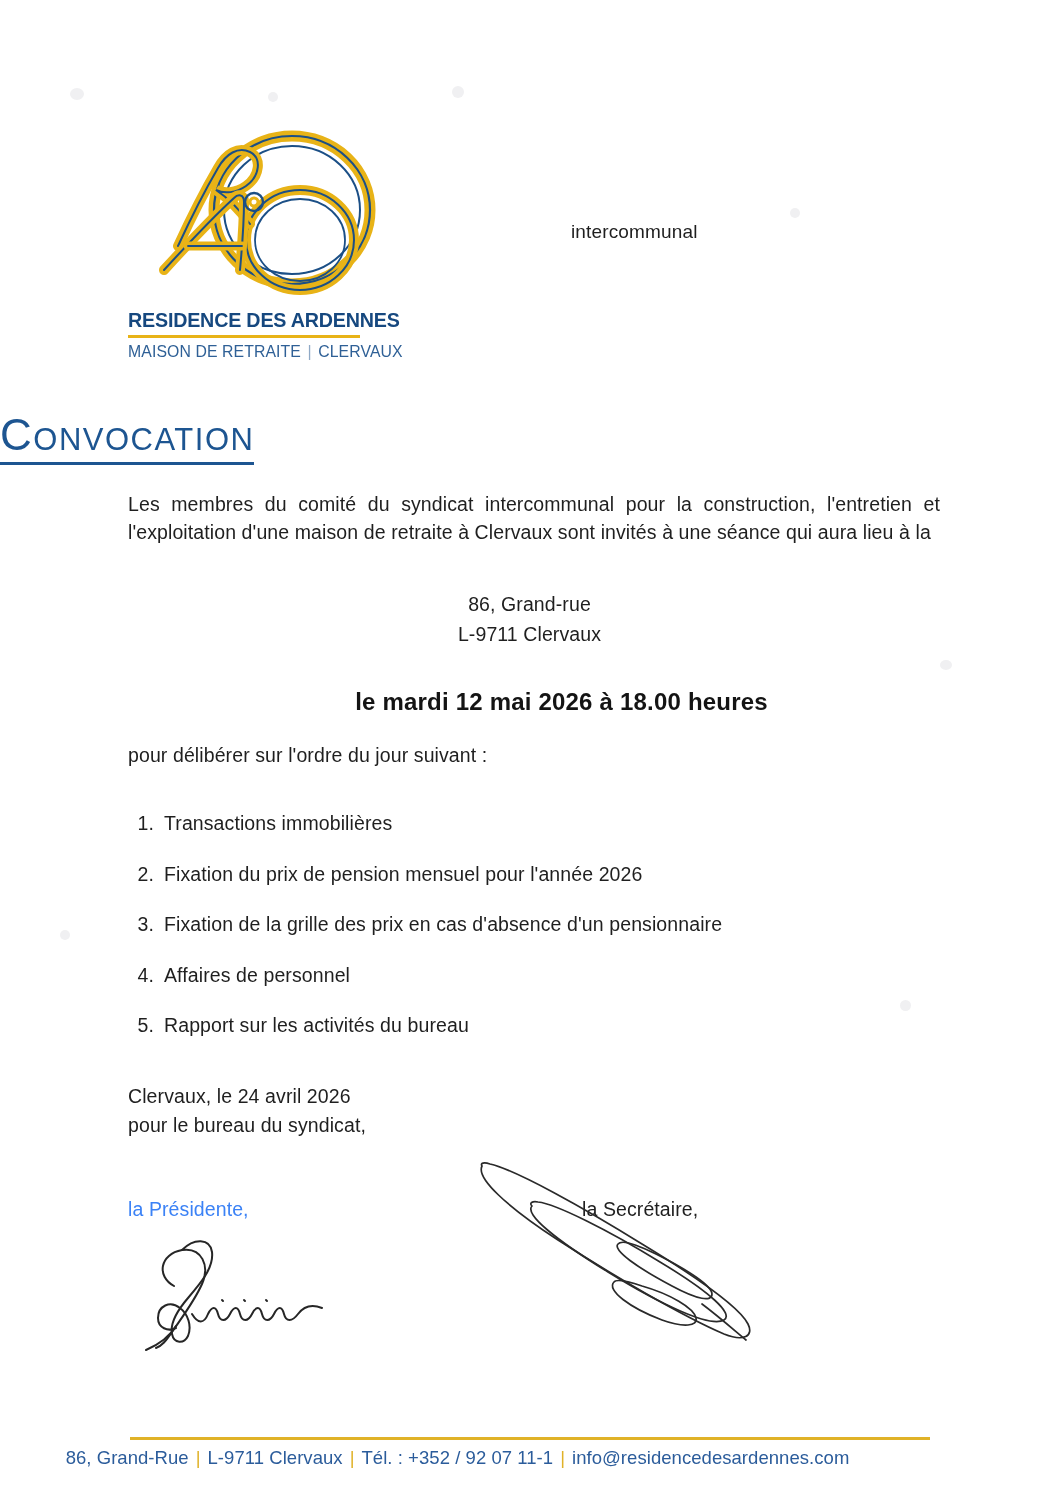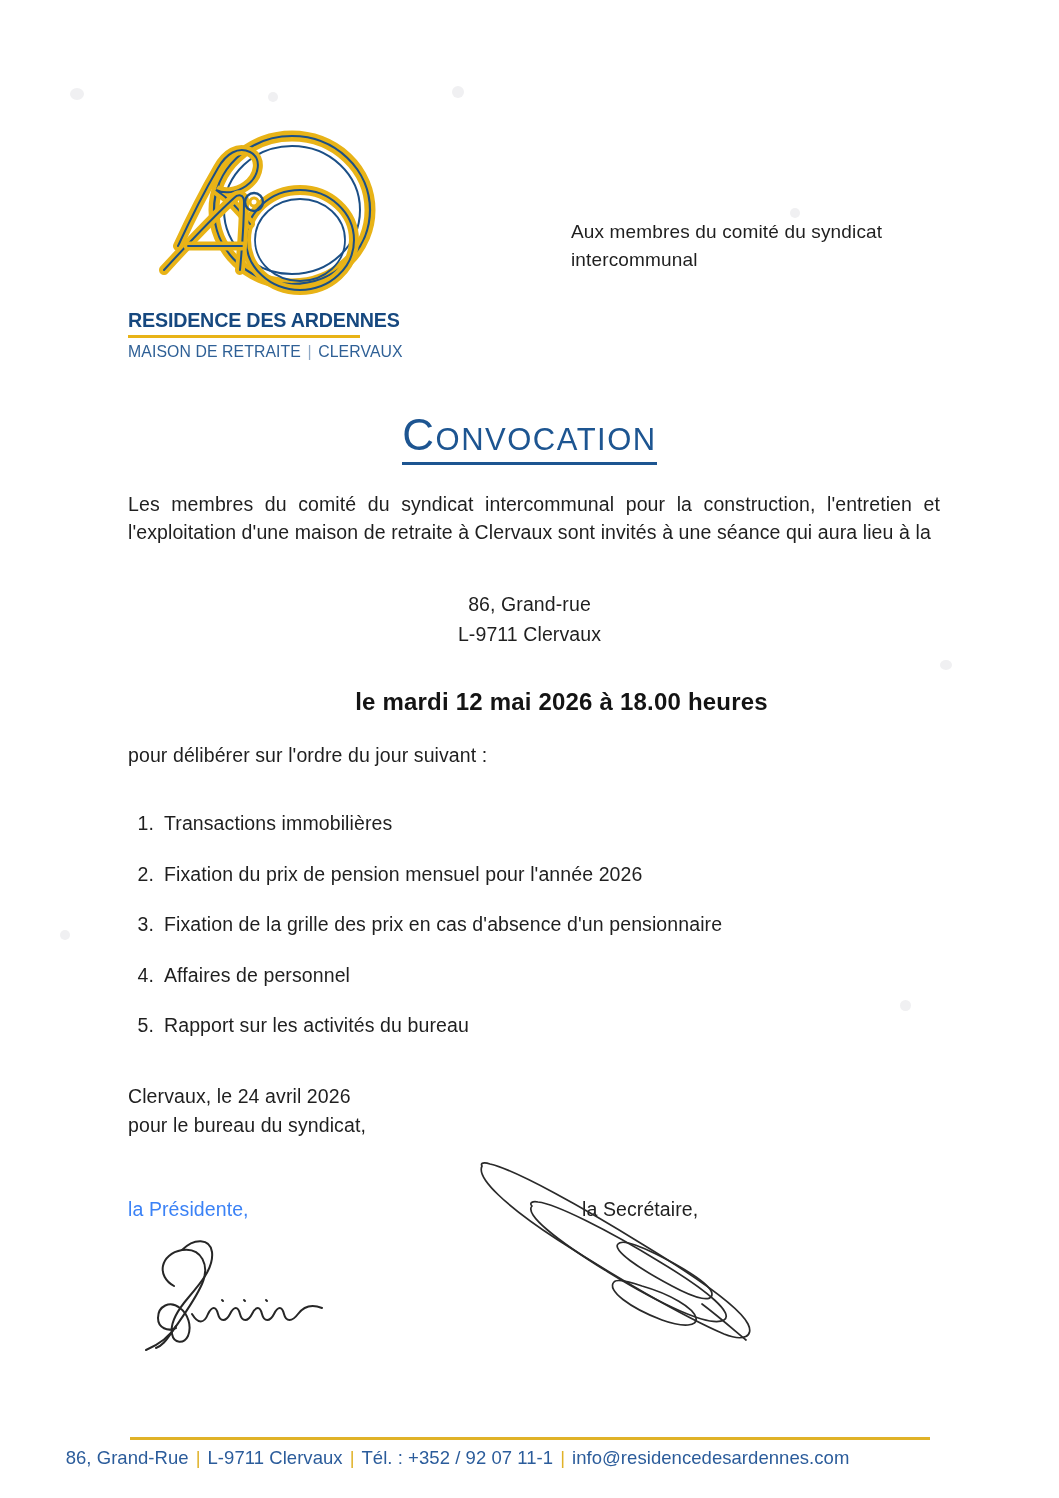--- a/index.html
+++ b/index.html
@@ -95,21 +95,21 @@
     color: #1f1f1f;
     letter-spacing: 0.15px;
   }
 
   
   .title-block {
     position: absolute;
     left: 0;
     top: 412px;
     width: 1059px;
-    text-align: center;
+    text-align: left;
   }
 
   .doc-title {
     display: inline-block;
     font-size: 44px;
     font-variant: small-caps;
     letter-spacing: 1.5px;
     color: #1d5591;
     padding-bottom: 4px;
     border-bottom: 3px solid #1d5591;
@@ -334,21 +334,20 @@
     <div class="logo-word">
       <div class="logo-word-main">RESIDENCE DES ARDENNES</div>
       <div class="logo-rule"></div>
       <div class="logo-word-sub">
         <span>MAISON DE RETRAITE</span><span class="divider">|</span><span>CLERVAUX</span>
       </div>
     </div>
   </div>
 
   <div class="addressee">
-    <div>Aux membres du comité du syndicat</div>
     <div>intercommunal</div>
   </div>
 
   <div class="title-block">
     <span class="doc-title">Convocation</span>
   </div>
 
   <div class="intro">Les membres du comité du syndicat intercommunal pour la construction, l'entretien et l'exploitation d'une maison de retraite à Clervaux sont invités à une séance qui aura lieu à la</div>
 
   <div class="venue">

